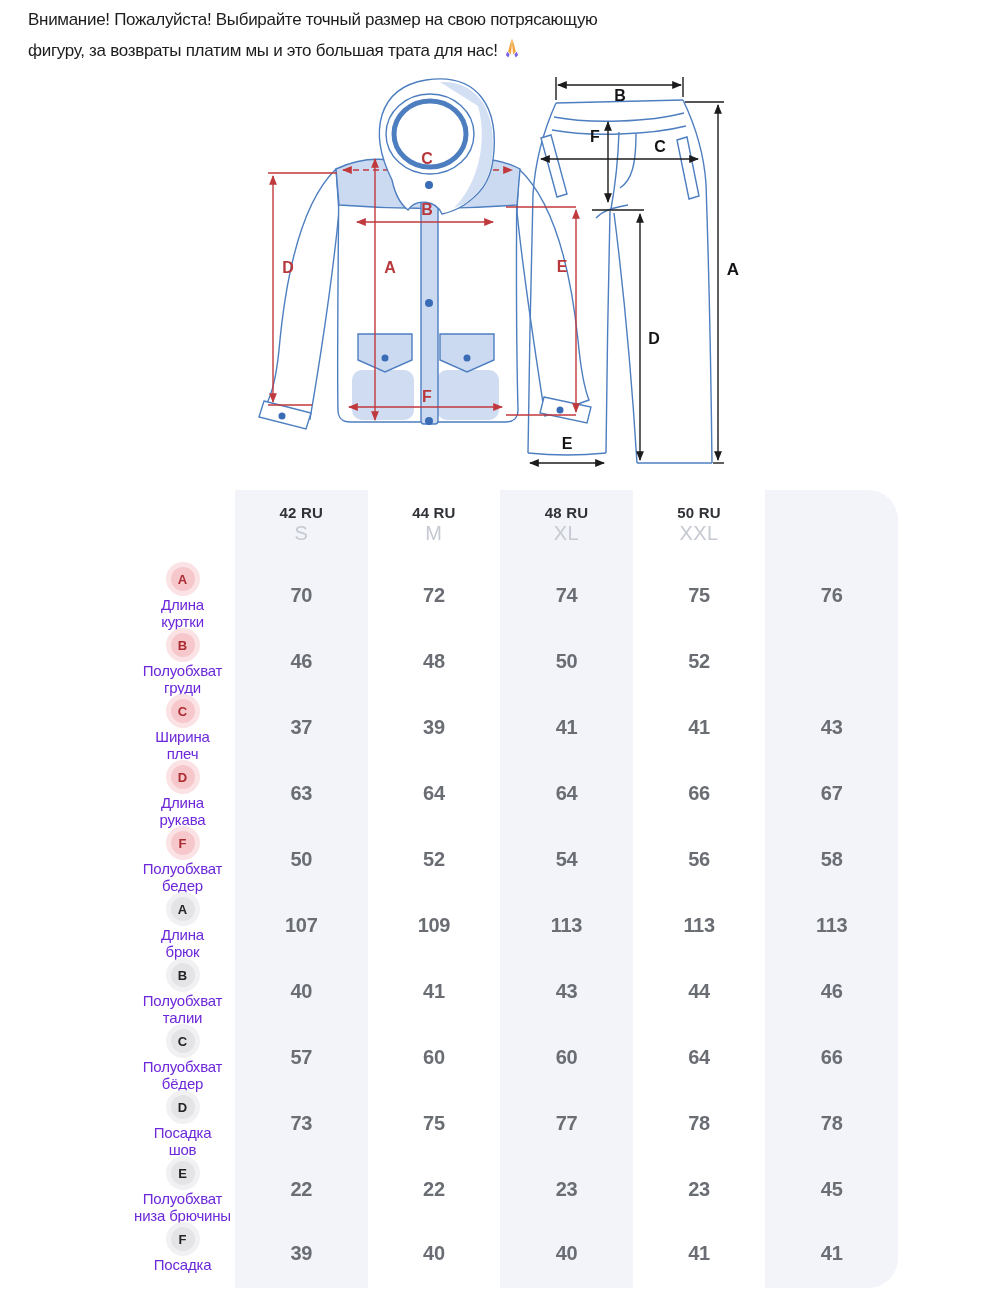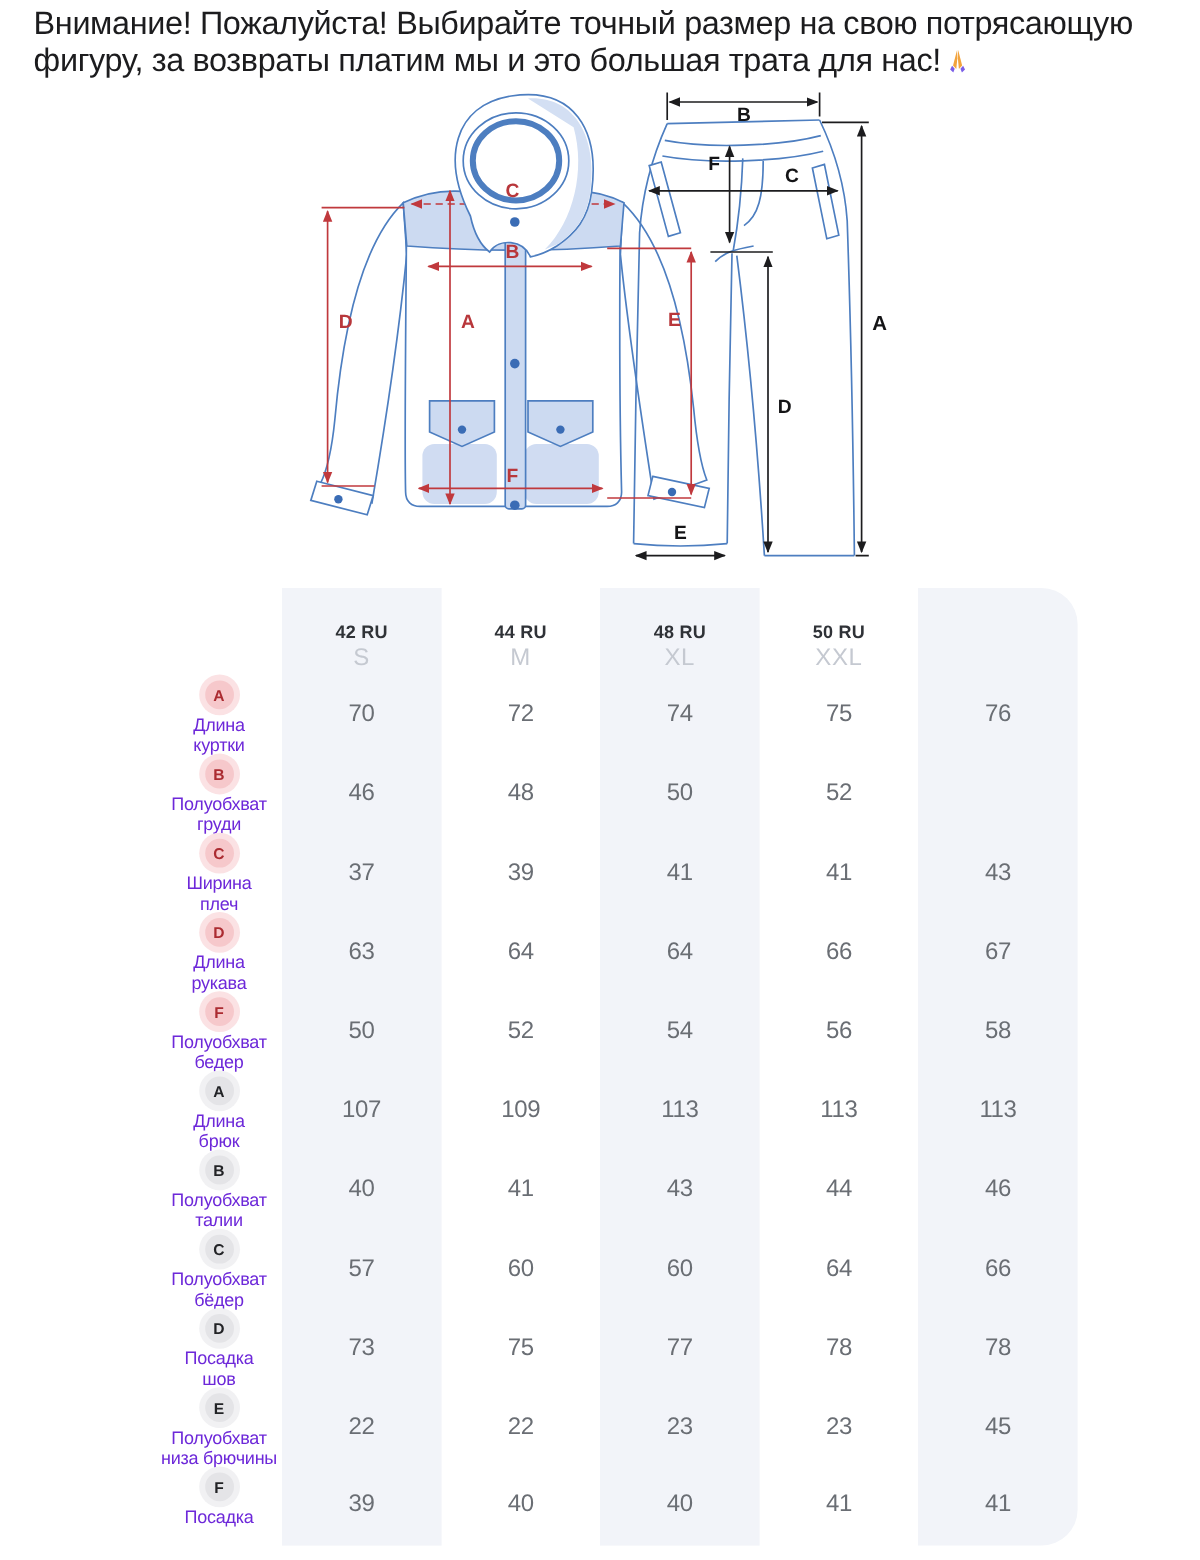--- a/index.html
+++ b/index.html
@@ -1,48 +1,48 @@
 <!DOCTYPE html>
 <html><head>
 <meta charset="utf-8">
 <style>
   html,body{margin:0;padding:0;background:#ffffff;}
   .page{position:relative;width:1000px;height:1300px;background:#ffffff;overflow:hidden;
         font-family:"Liberation Sans", sans-serif;}
   
-  .notice{position:absolute;left:28px;top:4px;width:950px;font-size:27px;line-height:31px;
+  .notice{position:absolute;left:28px;top:4px;width:950px;font-size:17px;line-height:31px;
           color:#1c1c1e;letter-spacing:-0.3px;}
   .notice .emoji{display:inline-block;vertical-align:-4px;margin-left:2px;}
   
   .diagram{position:absolute;left:240px;top:72px;width:530px;height:410px;}
   
   .sizetable{position:absolute;left:130px;top:490px;width:768px;height:798px;}
   .stripe{position:absolute;top:0;bottom:0;width:132.6px;background:#f2f4f9;}
   .stripe.s1{left:105px;}
   .stripe.s2{left:370.2px;}
   .stripe.s3{left:635.4px;border-radius:0 30px 30px 0;}
   .trow{position:relative;display:grid;grid-template-columns:105px repeat(5,132.6px);}
   .thead{height:70px;}
   .drow{height:66px;}
-  .hcell{display:flex;flex-direction:column;align-items:center;justify-content:flex-end;padding-top:14px;}
+  .hcell{display:flex;flex-direction:column;align-items:center;justify-content:flex-start;padding-top:14px;}
   .hru{font-size:15px;font-weight:bold;color:#2f3237;letter-spacing:0.2px;}
   .hint{font-size:20px;font-weight:300;color:#c5c9d1;margin-top:1px;letter-spacing:0.5px;}
   .lcell{display:flex;flex-direction:column;align-items:center;padding-top:2px;}
   .badge{width:34px;height:34px;border-radius:50%;display:flex;align-items:center;justify-content:center;flex:0 0 auto;}
   .badge .bi{width:24px;height:24px;border-radius:50%;display:flex;align-items:center;justify-content:center;}
   .badge .bl{font-size:13px;font-weight:bold;line-height:1;}
   .badge.red{background:#fbe2e4;}
   .badge.red .bi{background:#f6c8cb;}
   .badge.red .bl{color:#ab2b31;}
   .badge.gray{background:#f1f1f3;}
   .badge.gray .bi{background:#e4e4e7;}
   .badge.gray .bl{color:#222326;}
   .llab{margin-top:1px;text-align:center;font-size:15px;line-height:16.5px;color:#6d28d9;letter-spacing:-0.2px;}
   .llab span{display:block;}
-  .vcell{display:flex;align-items:center;justify-content:center;font-size:20px;font-weight:400;
+  .vcell{display:flex;align-items:center;justify-content:center;font-size:20px;font-weight:700;
          color:#6a6e74;letter-spacing:-0.3px;}
 </style>
 </head>
 <body>
 
 <div class="page">
 
   <div class="notice">
     <span>Внимание! Пожалуйста! Выбирайте точный размер на свою потрясающую</span><br>
     <span>фигуру, за возвраты платим мы и это большая трата для нас!</span><span class="emoji"><svg width="24" height="24" viewBox="0 0 24 24">

